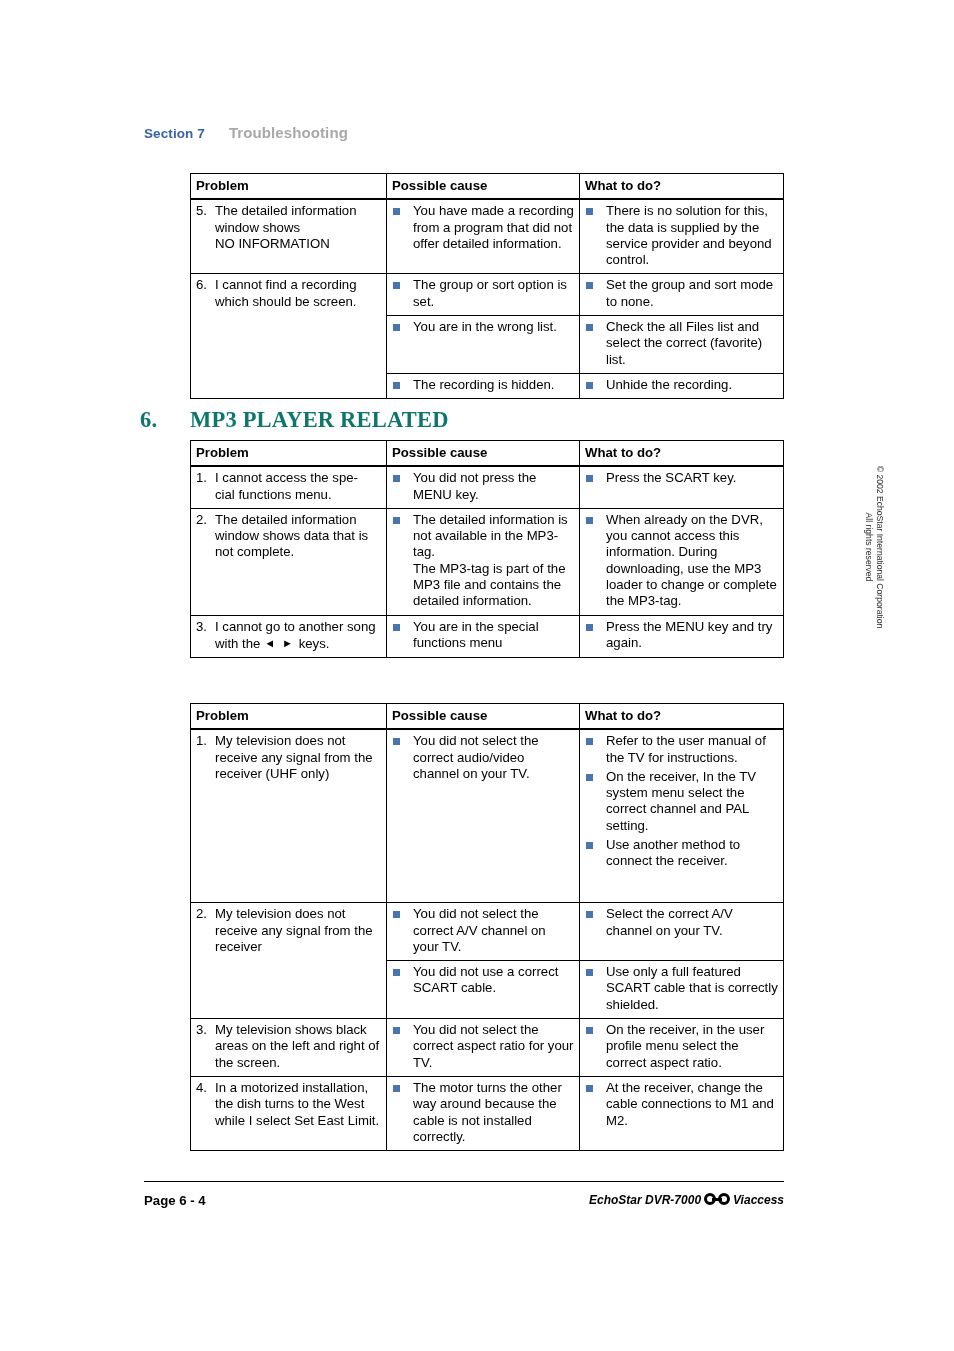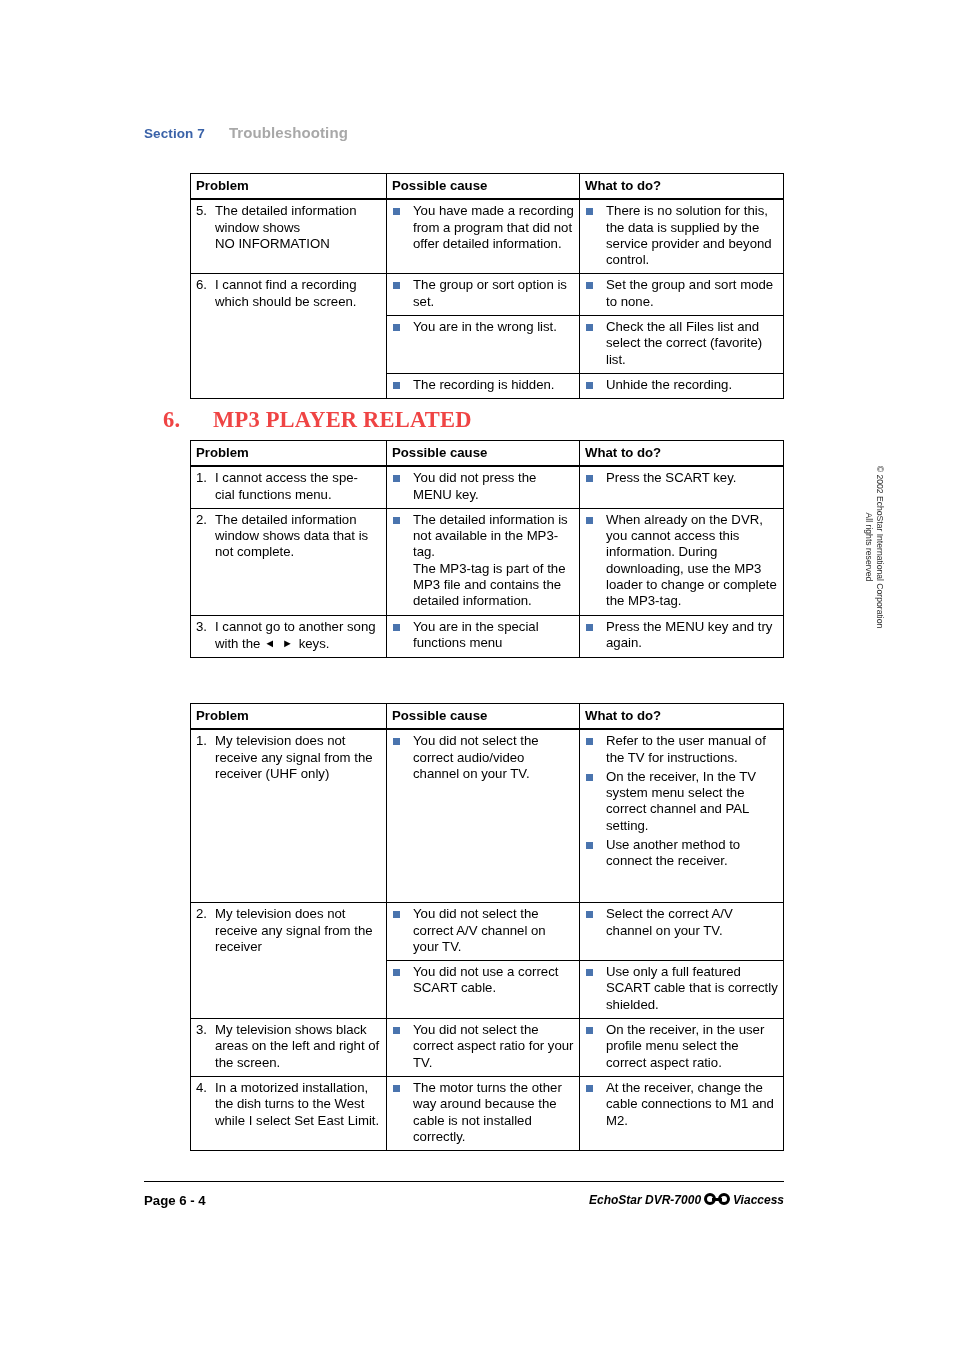--- a/index.html
+++ b/index.html
@@ -43,24 +43,23 @@
     font-size: 15px;
   }
 
   
   .heading {
     position: absolute;
     left: 140px;
     font-family: "Liberation Serif", serif;
     font-weight: bold;
     font-size: 22.5px;
-    color: #ef4444;
+    color: #0f766e;
     letter-spacing: 0.2px;
     white-space: nowrap;
-    margin-left: 23px;
   }
   .heading .num {
     display: inline-block;
     width: 50px;
   }
 
   
   table.tb {
     position: absolute;
     border-collapse: collapse;

